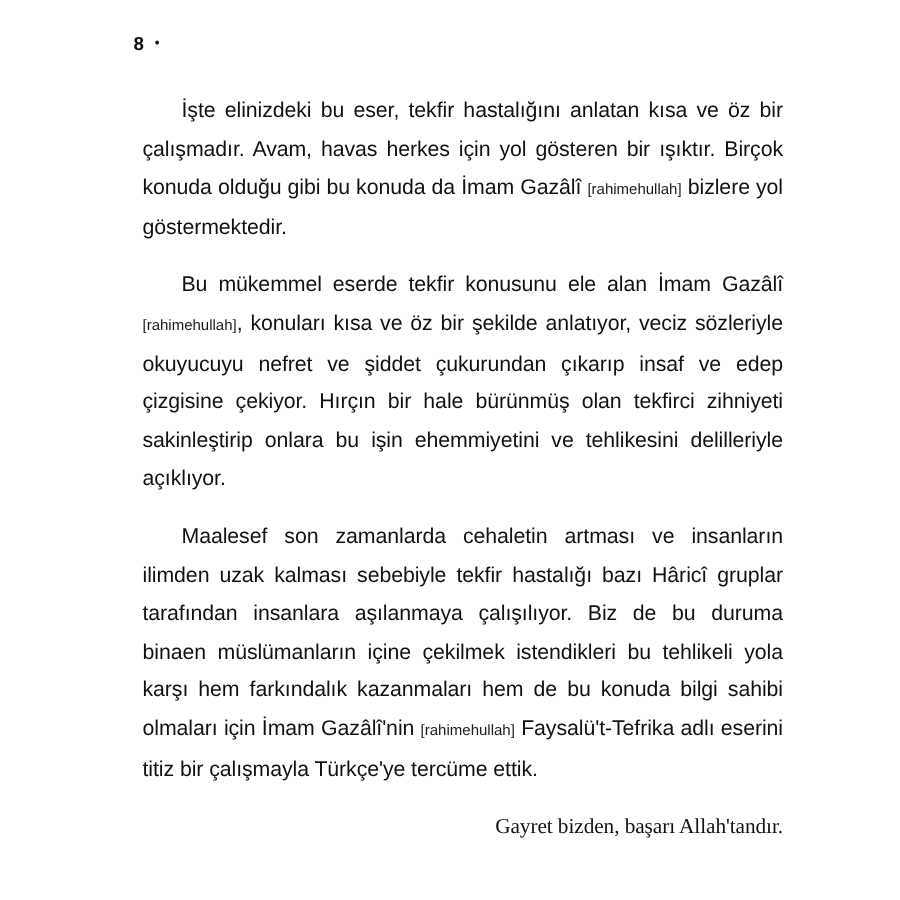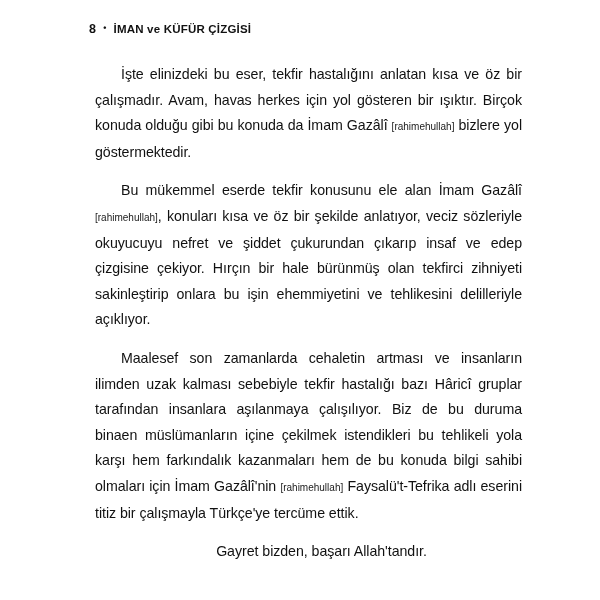--- a/index.html
+++ b/index.html
@@ -54,40 +54,40 @@
     font-size: 14.2px;
     line-height: 25.6px;
     letter-spacing: -0.05px;
     text-indent: 26px;
     hyphens: manual;
   }
   .body-text p + p {
     margin-top: 13px;
   }
   .body-text p:last-child {
-    text-align: center;
+    text-align: right;
+    font-family: Liberation Serif, serif;
   }
   .small-caps-note {
     font-size: 10px;
     letter-spacing: 0;
     color: #1a1a1a;
     margin-top: 17px;
   }
   .italic {
   }
 </style>
 </head>
 <body>
 
 <div class="page">
 
   <div class="running-head">
     <span class="folio">8</span>
     <span class="dot">•</span>
-    <span class="title">İMAN ve KÜFÜR ÇİZGİSİ</span>
   </div>
 
   <div class="body-text" id="body-text">
       <p><span>İşte elinizdeki bu eser, tekfir hastalığını anlatan kısa ve öz bir çalışmadır. Avam, havas herkes için yol gösteren bir ışıktır. Birçok konuda olduğu gibi bu konuda da İmam Gazâlî </span><span class="small-caps-note">[rahimehullah]</span><span> bizlere yol göstermektedir.</span></p>
       <p><span>Bu mükemmel eserde tekfir konusunu ele alan İmam Gazâlî </span><span class="small-caps-note">[rahimehullah]</span><span>, konuları kısa ve öz bir şekilde anlatıyor, veciz sözleriyle okuyucuyu nefret ve şiddet çukurundan çıkarıp insaf ve edep çizgisine çekiyor. Hırçın bir hale bürünmüş olan tekfirci zihniyeti sakinleştirip onlara bu işin ehemmiyetini ve tehlikesini delilleriyle açıklıyor.</span></p>
       <p><span>Maalesef son zamanlarda cehaletin artması ve insanların ilimden uzak kalması sebebiyle tekfir hastalığı bazı Hâricî gruplar tarafından insanlara aşılanmaya çalışılıyor. Biz de bu duruma binaen müslümanların içine çekilmek istendikleri bu tehlikeli yola karşı hem farkındalık kazanmaları hem de bu konuda bilgi sahibi olmaları için İmam Gazâlî'nin </span><span class="small-caps-note">[rahimehullah]</span><span> </span><span class="italic">Faysalü't-Tefrika</span><span> adlı eserini titiz bir çalışmayla Türkçe'ye tercüme ettik.</span></p>
       <p><span>Gayret bizden, başarı Allah'tandır.</span></p>
     </div>
 
 </div>

